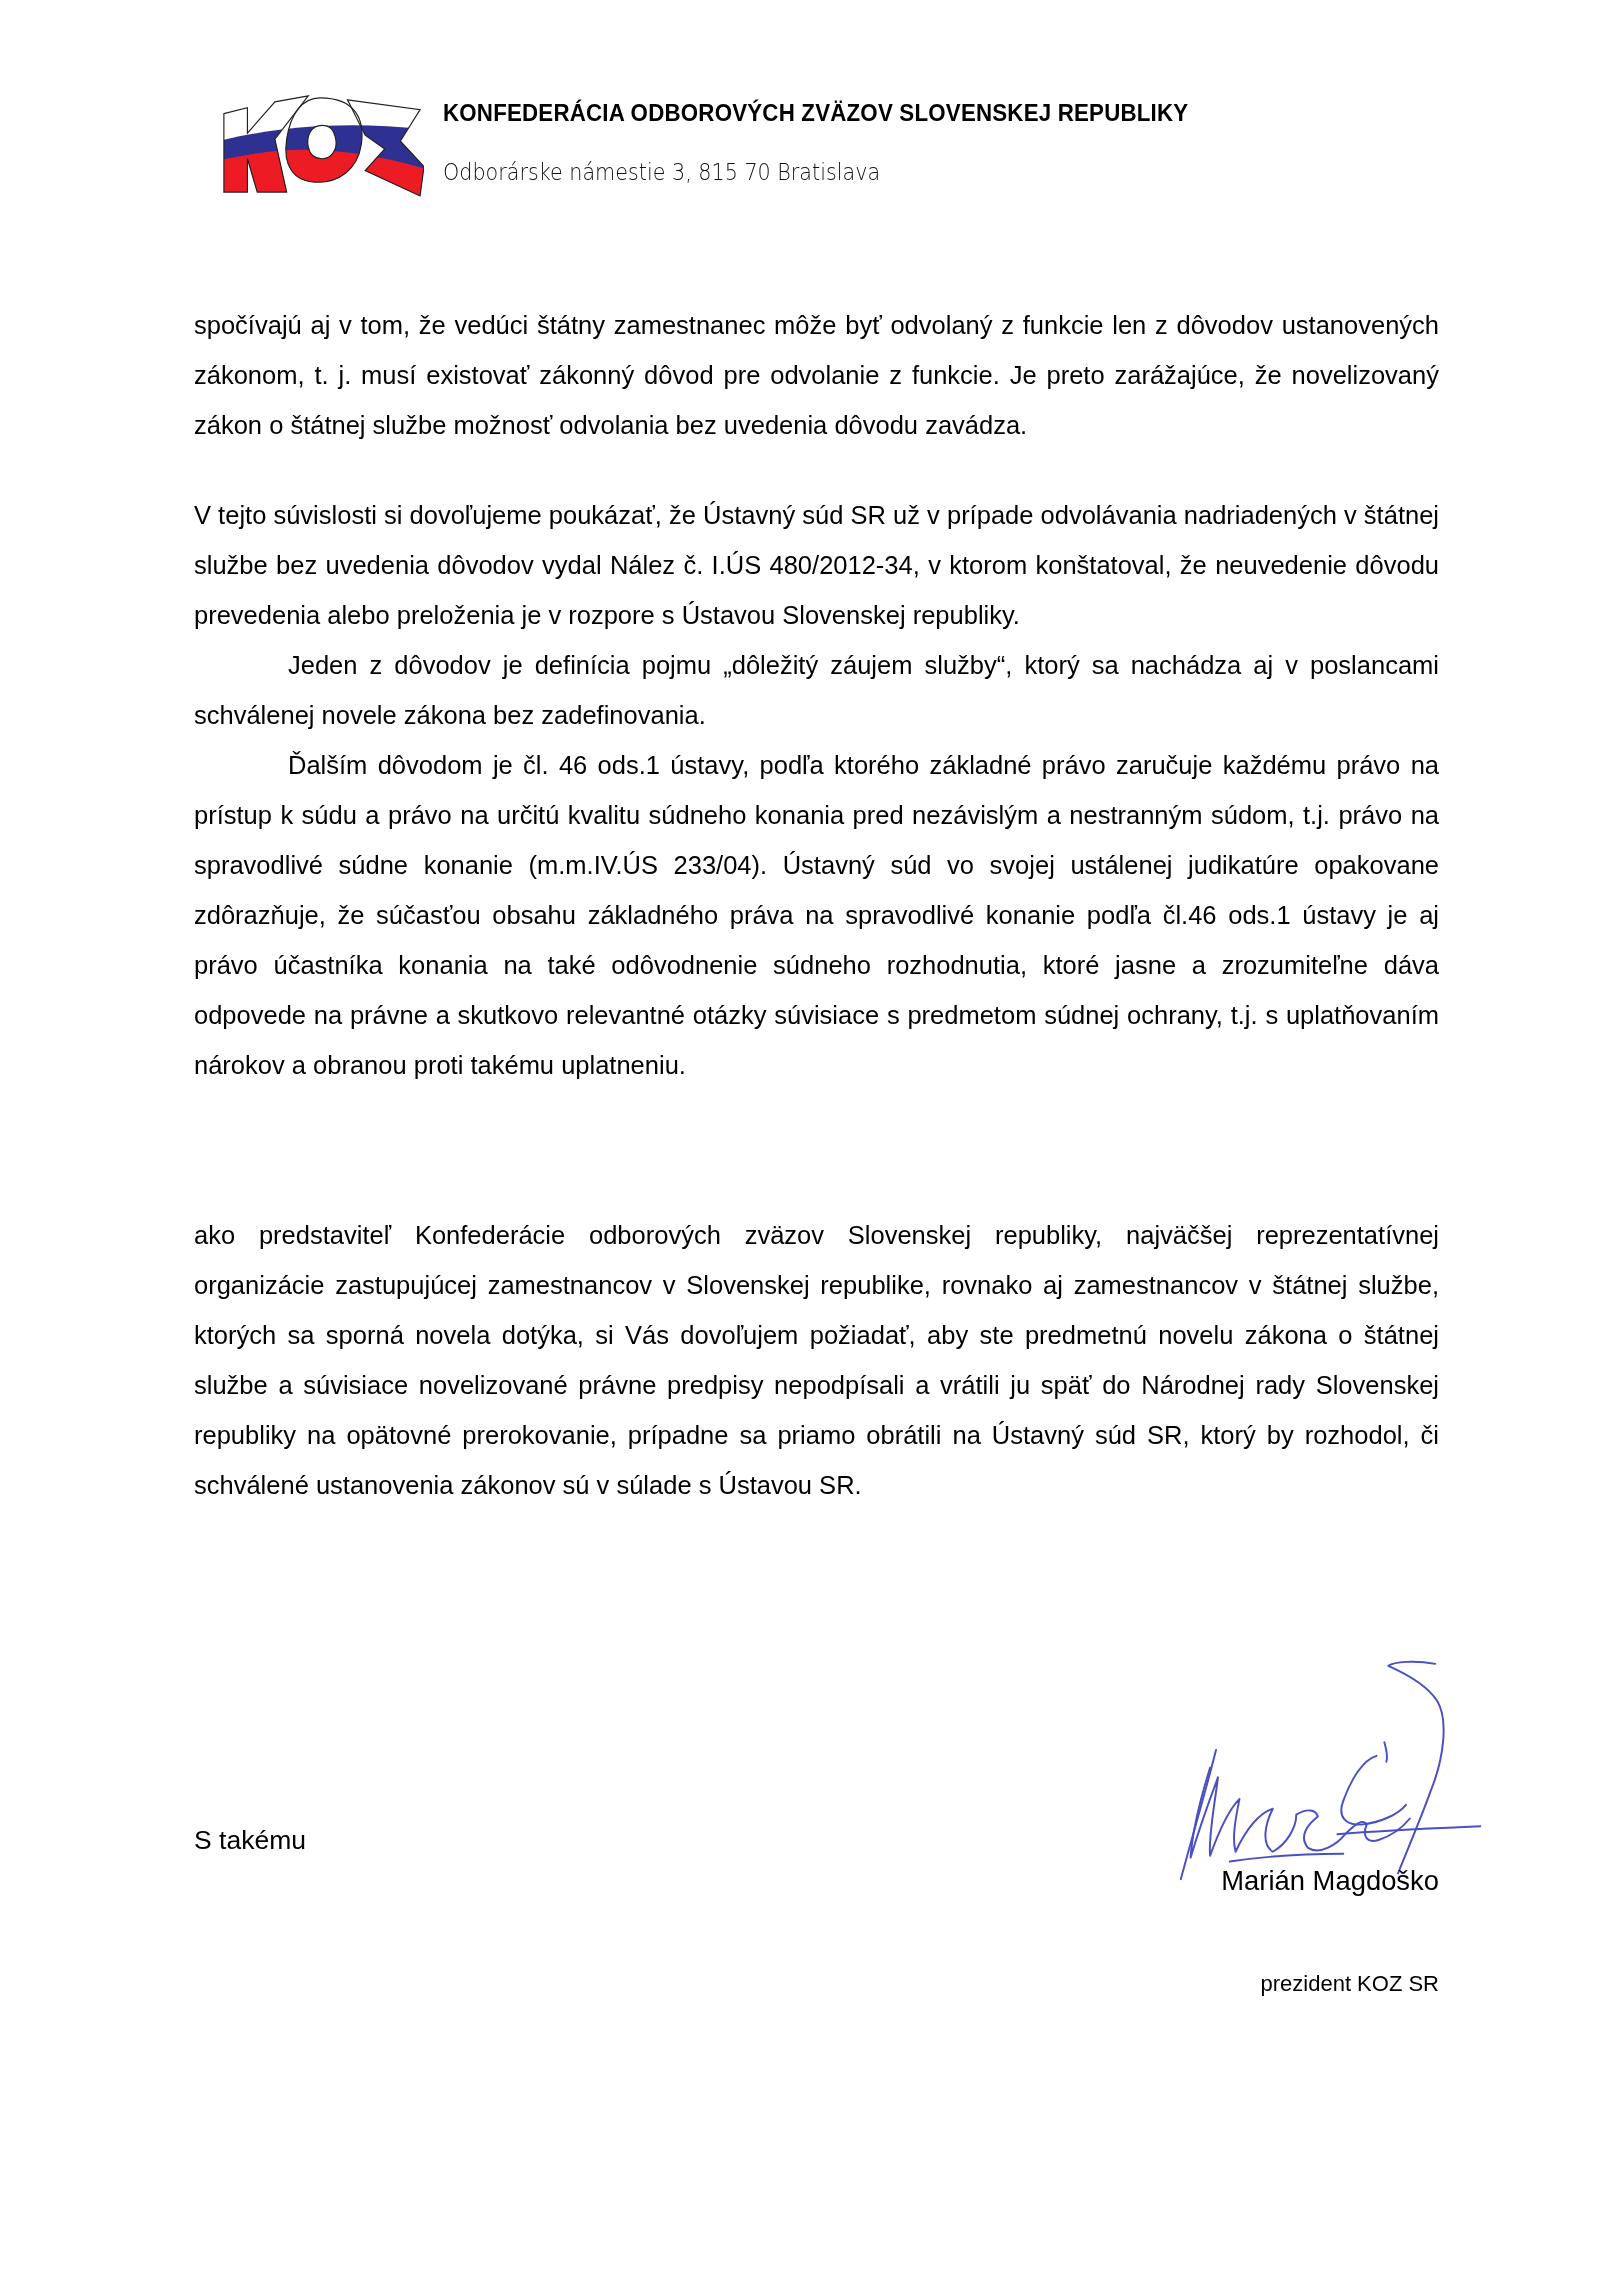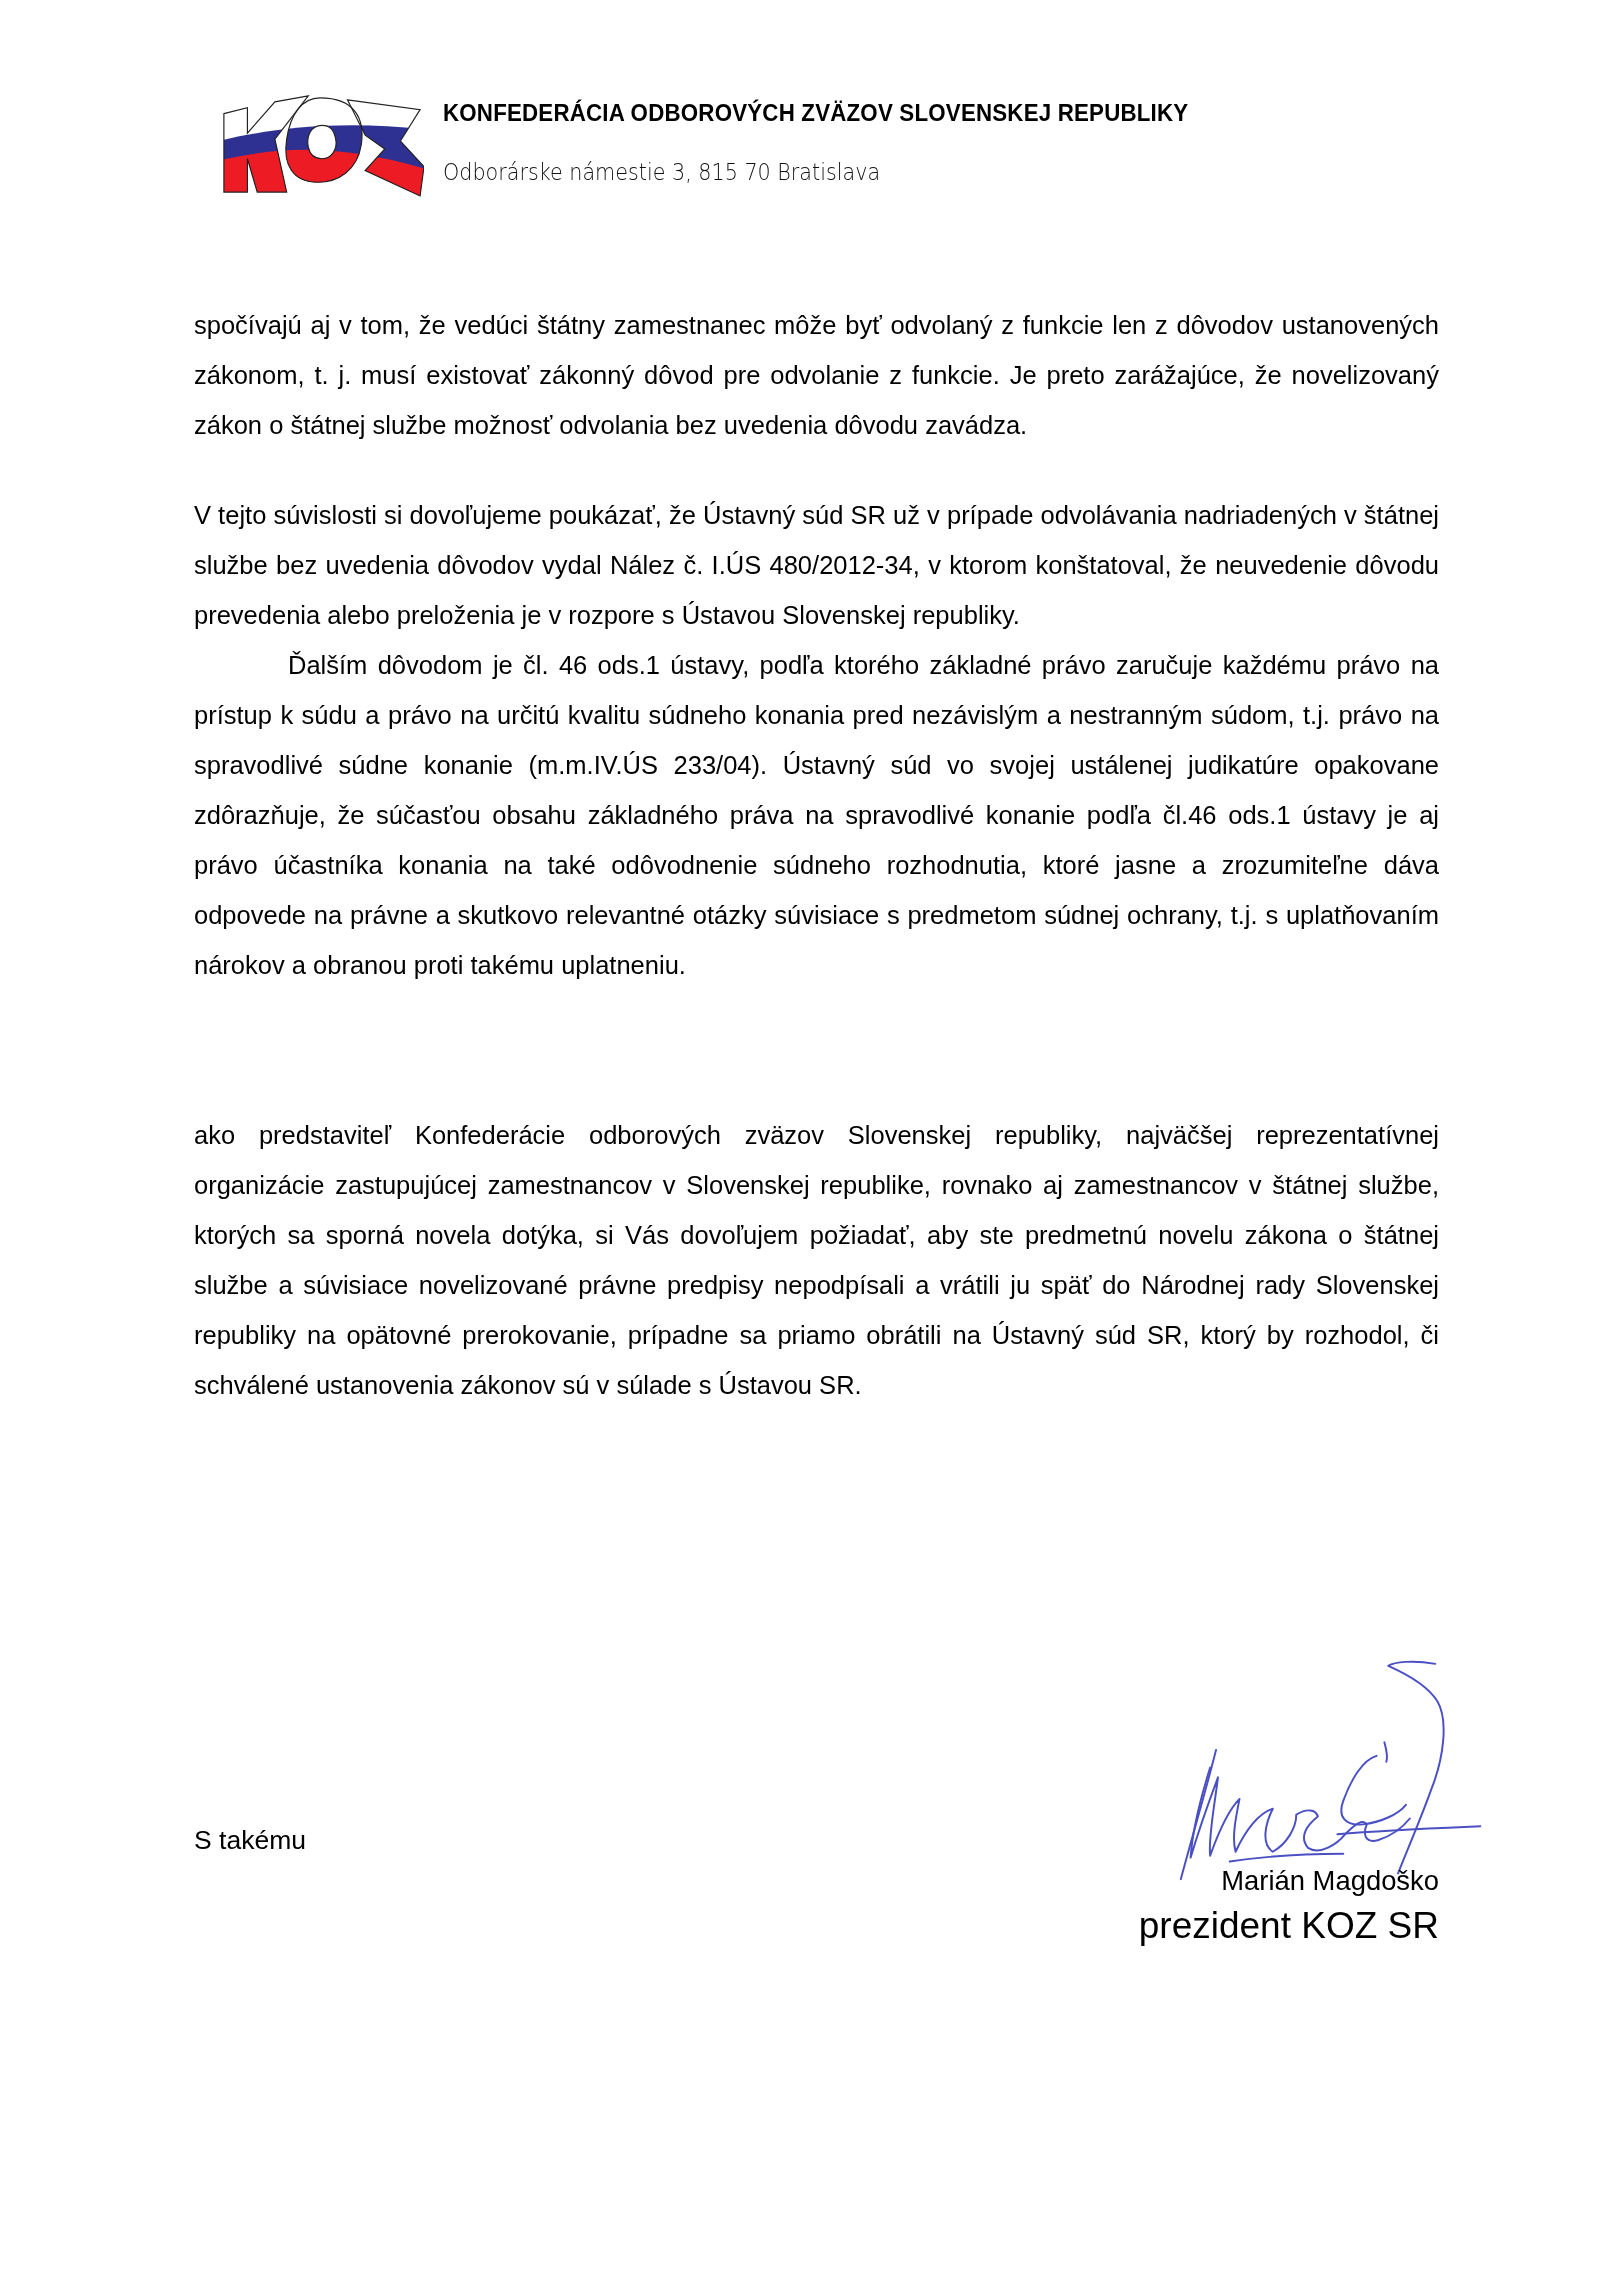--- a/index.html
+++ b/index.html
@@ -89,22 +89,22 @@
       position: absolute;
       right: 182px;
       top: 1865px;
       font-weight: normal;
       font-size: 27.4px;
       white-space: nowrap;
     }
     .signer-title {
       position: absolute;
       right: 182px;
-      top: 1905px;
-      font-size: 37px;
+      top: 1971px;
+      font-size: 22px;
       white-space: nowrap;
     }
   </style>
 </head>
 <body>
 
 <div class="letterhead">
   <svg class="logo" viewBox="0 0 210 110">
     <defs>
       <clipPath id="kozclip">
@@ -129,20 +129,21 @@
     </g>
   </svg>
   <div class="org-name">KONFEDERÁCIA ODBOROVÝCH ZVÄZOV SLOVENSKEJ REPUBLIKY</div>
   <div class="org-address">Odborárske námestie 3, 815 70  Bratislava</div>
 </div>
 
 <div class="body-text">
   <p>spočívajú aj v tom, že vedúci štátny zamestnanec môže byť odvolaný z funkcie len z dôvodov ustanovených zákonom, t. j. musí existovať zákonný dôvod pre odvolanie z funkcie. Je preto zarážajúce, že novelizovaný zákon o štátnej službe možnosť odvolania bez uvedenia dôvodu zavádza.</p>
   <div class="gap-1"></div>
   <p>V tejto súvislosti si dovoľujeme poukázať, že Ústavný súd SR už v prípade odvolávania nadriadených v štátnej službe bez uvedenia dôvodov vydal Nález č. I.ÚS 480/2012-34, v ktorom konštatoval, že neuvedenie dôvodu prevedenia alebo preloženia je v rozpore s Ústavou Slovenskej republiky.</p>
+  <p class="indent">Jeden z dôvodov je definícia pojmu „dôležitý záujem služby“, ktorý sa nachádza aj v poslancami schválenej novele zákona bez zadefinovania.</p>
   <p class="indent">Ďalším dôvodom je čl. 46 ods.1 ústavy, podľa ktorého základné právo zaručuje každému právo na prístup k súdu a právo na určitú kvalitu súdneho konania pred nezávislým a nestranným súdom, t.j. právo na spravodlivé súdne konanie (m.m.IV.ÚS 233/04). Ústavný súd vo svojej ustálenej judikatúre opakovane zdôrazňuje, že súčasťou obsahu základného práva na spravodlivé konanie podľa čl.46 ods.1 ústavy je aj právo účastníka konania na také odôvodnenie súdneho rozhodnutia, ktoré jasne a zrozumiteľne dáva odpovede na právne a skutkovo relevantné otázky súvisiace s predmetom súdnej ochrany, t.j. s uplatňovaním nárokov a obranou proti takému uplatneniu.</p>
   <div class="gap-2"></div>
   <div class="gap-1"></div>
   <p>ako predstaviteľ Konfederácie odborových zväzov Slovenskej republiky, najväčšej reprezentatívnej organizácie zastupujúcej zamestnancov v Slovenskej republike, rovnako aj zamestnancov v štátnej službe, ktorých sa sporná novela dotýka, si Vás dovoľujem požiadať, aby ste predmetnú novelu zákona o štátnej službe a súvisiace novelizované právne predpisy nepodpísali a vrátili ju späť do Národnej rady Slovenskej republiky na opätovné prerokovanie, prípadne sa priamo obrátili na Ústavný súd SR, ktorý by rozhodol, či schválené ustanovenia zákonov sú v súlade s Ústavou SR.</p>
 </div>
 
 <div class="closing">S takému</div>
 
 <svg class="signature" viewBox="0 0 330 245">
   <g fill="none" stroke="#4a4fc4" stroke-width="2" stroke-linecap="round" stroke-linejoin="round">

